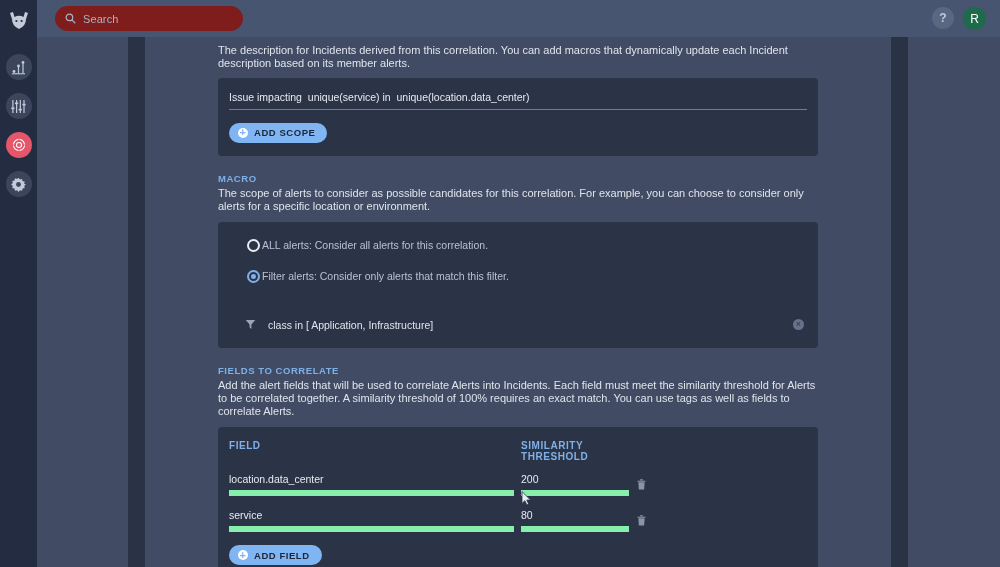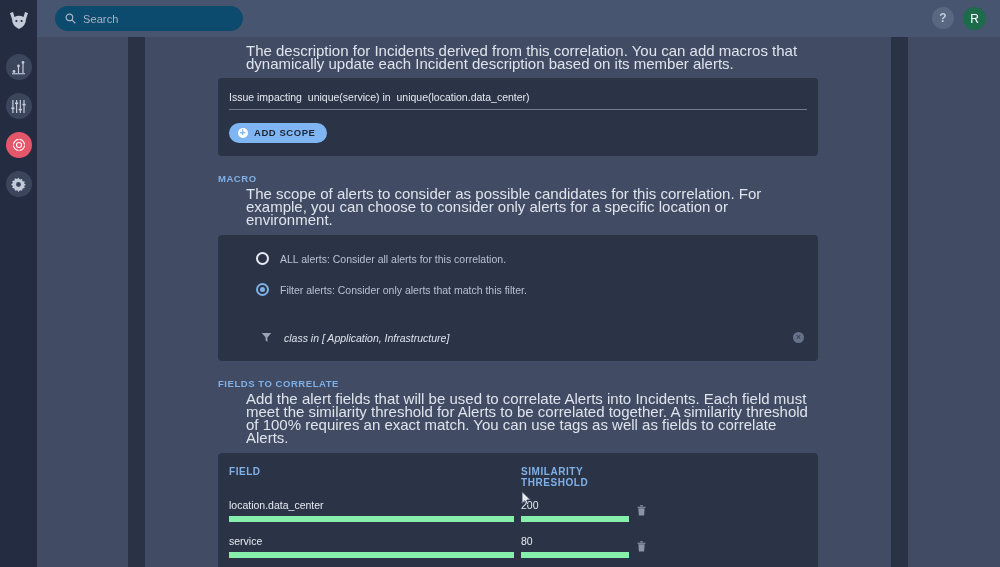--- a/index.html
+++ b/index.html
@@ -30,21 +30,21 @@
   .rail-btn.active { background: #e4566a; }
   .rail-btn svg { display: block; }
 
   
   .topbar {
     position: absolute; left: 37px; top: 0; width: 963px; height: 37px;
     background: #485571;
   }
   .search {
     position: absolute; left: 18px; top: 6px; width: 188px; height: 25px;
-    background: #0c4a6e; border-radius: 13px;
+    background: #7f1d1d; border-radius: 13px;
     display: flex; align-items: center; padding: 0 10px; gap: 7px;
   }
   .search .ph { color: #aab3c4; font-size: 11px; letter-spacing: .1px; }
   .help {
     position: absolute; right: 46px; top: 7px; width: 22px; height: 22px;
     border-radius: 50%; background: #5a6780;
     display: flex; align-items: center; justify-content: center;
     color: #c3cbd9; font-size: 12px; font-weight: bold;
   }
   .avatar {
@@ -62,21 +62,21 @@
   .drawer-edge-l { position: absolute; left: 128px; top: 37px; width: 17px; height: 530px; background: #2a3245; }
   .drawer-edge-r { position: absolute; left: 891px; top: 37px; width: 17px; height: 530px; background: #2a3245; }
   .drawer {
     position: absolute; left: 145px; top: 37px; width: 746px; height: 530px;
     background: #414c64; overflow: hidden;
   }
 
   
   .content { position: absolute; left: 73px; top: 0; width: 600px; }
 
-  .desc { color: #dfe4ec; font-size: 15px; line-height: 13px; margin-left: 28px; }
+  .desc { color: #dfe4ec; font-size: 11px; line-height: 13px; }
   .sec-label {
     color: #7fb0e8; font-size: 9.5px; letter-spacing: .55px;
     font-weight: bold; margin-bottom: 3px;
   }
 
   .card { background: #2b3447; border-radius: 4px; }
 
   
   .macro-card { margin-top: 8px; padding: 13px 11px 13px 11px; }
   .macro-input {
@@ -90,33 +90,33 @@
     font-size: 9.5px; font-weight: bold; letter-spacing: .55px;
   }
   .pill .plus {
     width: 10px; height: 10px; border-radius: 50%;
     background: #ffffff; color: #7eb5f2; font-size: 11px;
     display: flex; align-items: center; justify-content: center; line-height: 1;
   }
 
   
   .scope-card { margin-top: 9px; padding: 17px 0 0 0; height: 126px; position: relative; }
-  .radio-row { display: flex; align-items: flex-end; gap: 11px; padding-left: 38px; }
+  .radio-row { display: flex; align-items: center; gap: 2px; padding-left: 29px; }
   .radio-row + .radio-row { margin-top: 18px; }
   .radio {
     width: 13px; height: 13px; border-radius: 50%;
     border: 2px solid #e8ecf3; flex: none;
     display: flex; align-items: center; justify-content: center;
   }
   .radio.sel { border-color: #7fb0e8; }
   .radio.sel::after { content:""; width:5px; height:5px; border-radius:50%; background:#7fb0e8; }
   .radio-label { color: #b9c1d1; font-size: 10.5px; }
   .filter-row {
-    position: absolute; left: 16px; right: 0; bottom: 17px;
-    display: flex; align-items: center; padding: 0 14px 0 27px; gap: 12px; font-style: italic;
+    position: absolute; left: 0; right: 0; bottom: 17px;
+    display: flex; align-items: center; padding: 0 14px 0 27px; gap: 12px;
   }
   .filter-text { color: #dfe4ec; font-size: 10.5px; flex: 1; }
   .x-btn {
     width: 11px; height: 11px; border-radius: 50%;
     background: #66718a; color: #2b3447; font-size: 9px;
     display: flex; align-items: center; justify-content: center; line-height: 1;
   }
 
   
   .fields-card { margin-top: 9px; padding: 13px 11px 12px 11px; }

